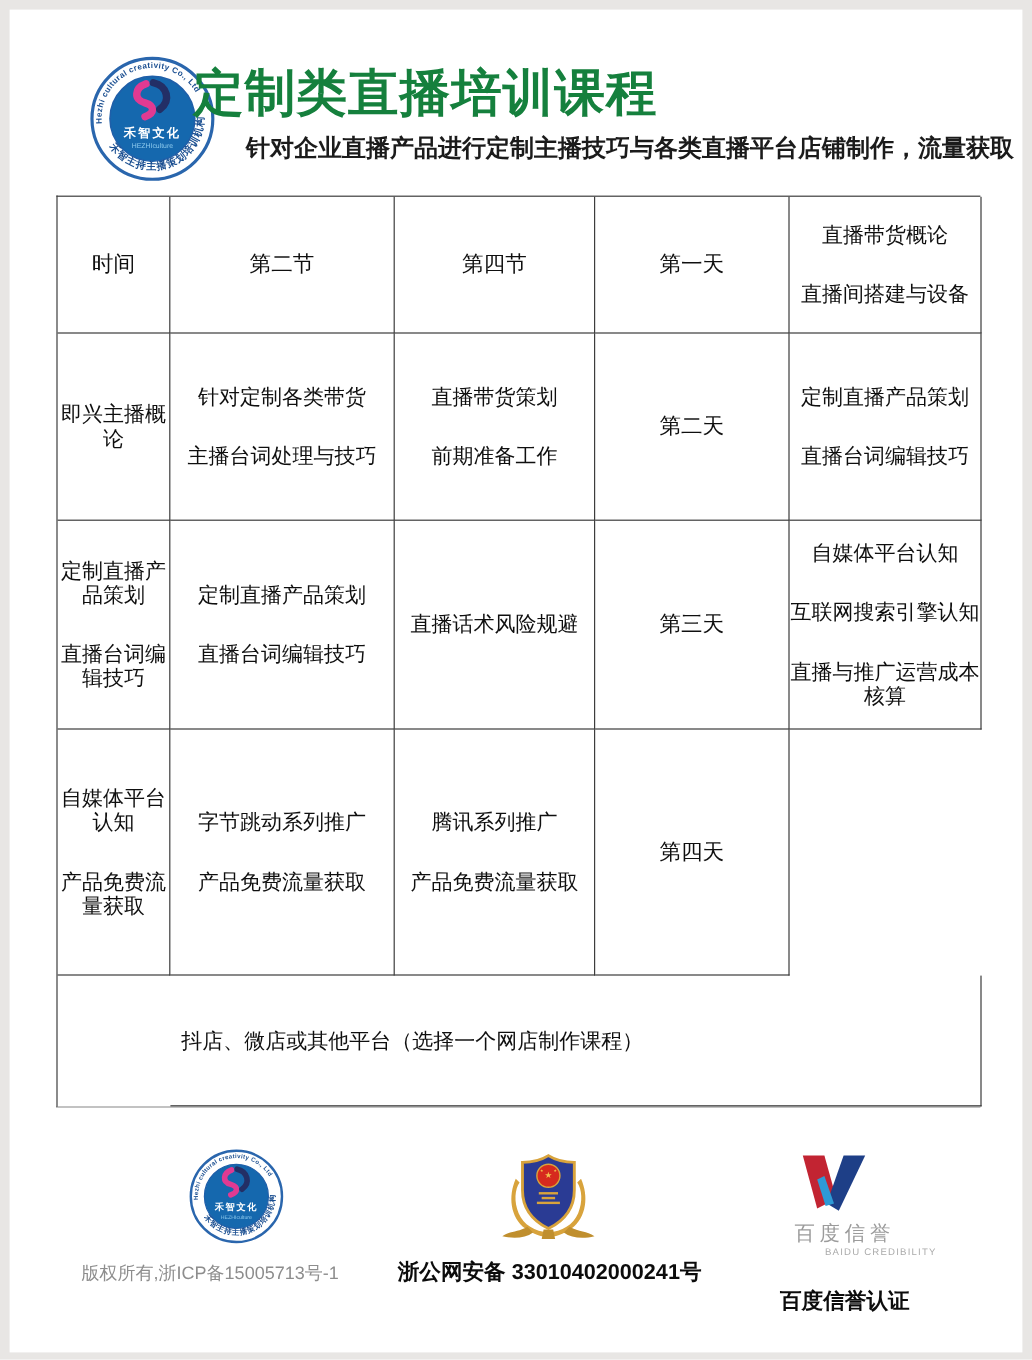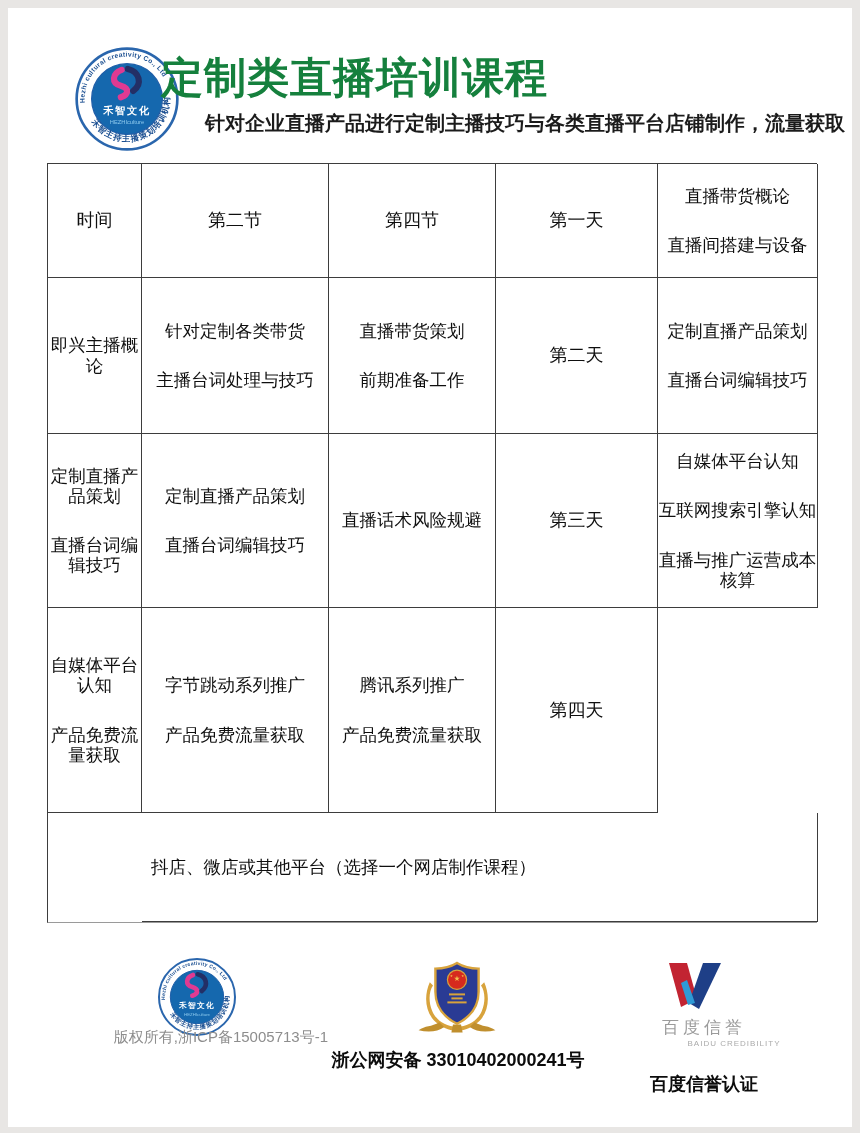--- a/index.html
+++ b/index.html
@@ -54,21 +54,21 @@
   .cell.day { font-size:18px; }
   .cell.left { align-items:flex-start; padding-left:9px; text-align:left; }
   .merged { grid-column:2 / 6; }
 
   
   .ft-logo { left:149px; top:949px; width:80px; height:80px; }
   .ft-badge { left:409px; top:946px; width:80px; height:82px; }
   .ft-baidu { left:655px; top:953px; width:64px; height:52px; }
 
   .ft-icp {
-    left:60px; top:1020px; width:260px; text-align:right;
+    left:60px; top:1044px; width:260px; text-align:left;
     font-size:15px; color:#8d8d8d; white-space:nowrap;
   }
   .ft-police {
     left:320px; top:1040px; width:260px; text-align:center;
     font-size:18px; font-weight:700; color:#0c0c0c; white-space:nowrap;
   }
   .ft-baidu-cn {
     left:616px; top:1008px; width:160px; text-align:center;
     font-size:17px; color:#9b9b9b; letter-spacing:4px; white-space:nowrap;
   }

